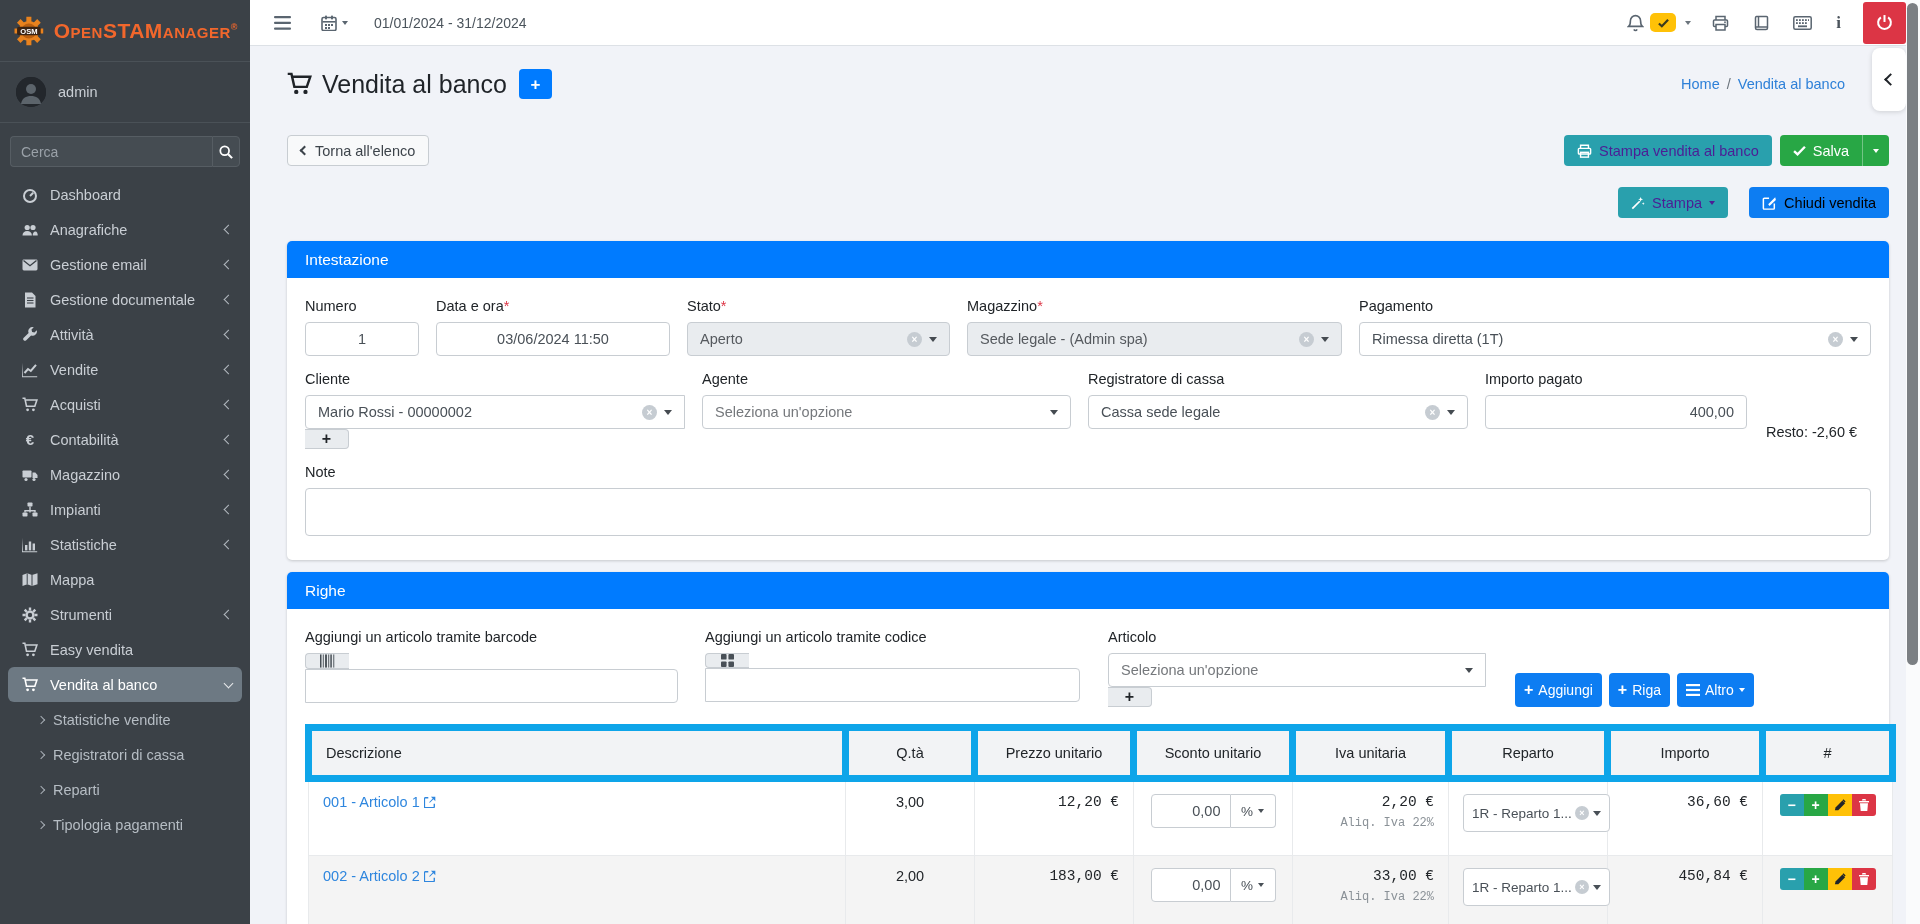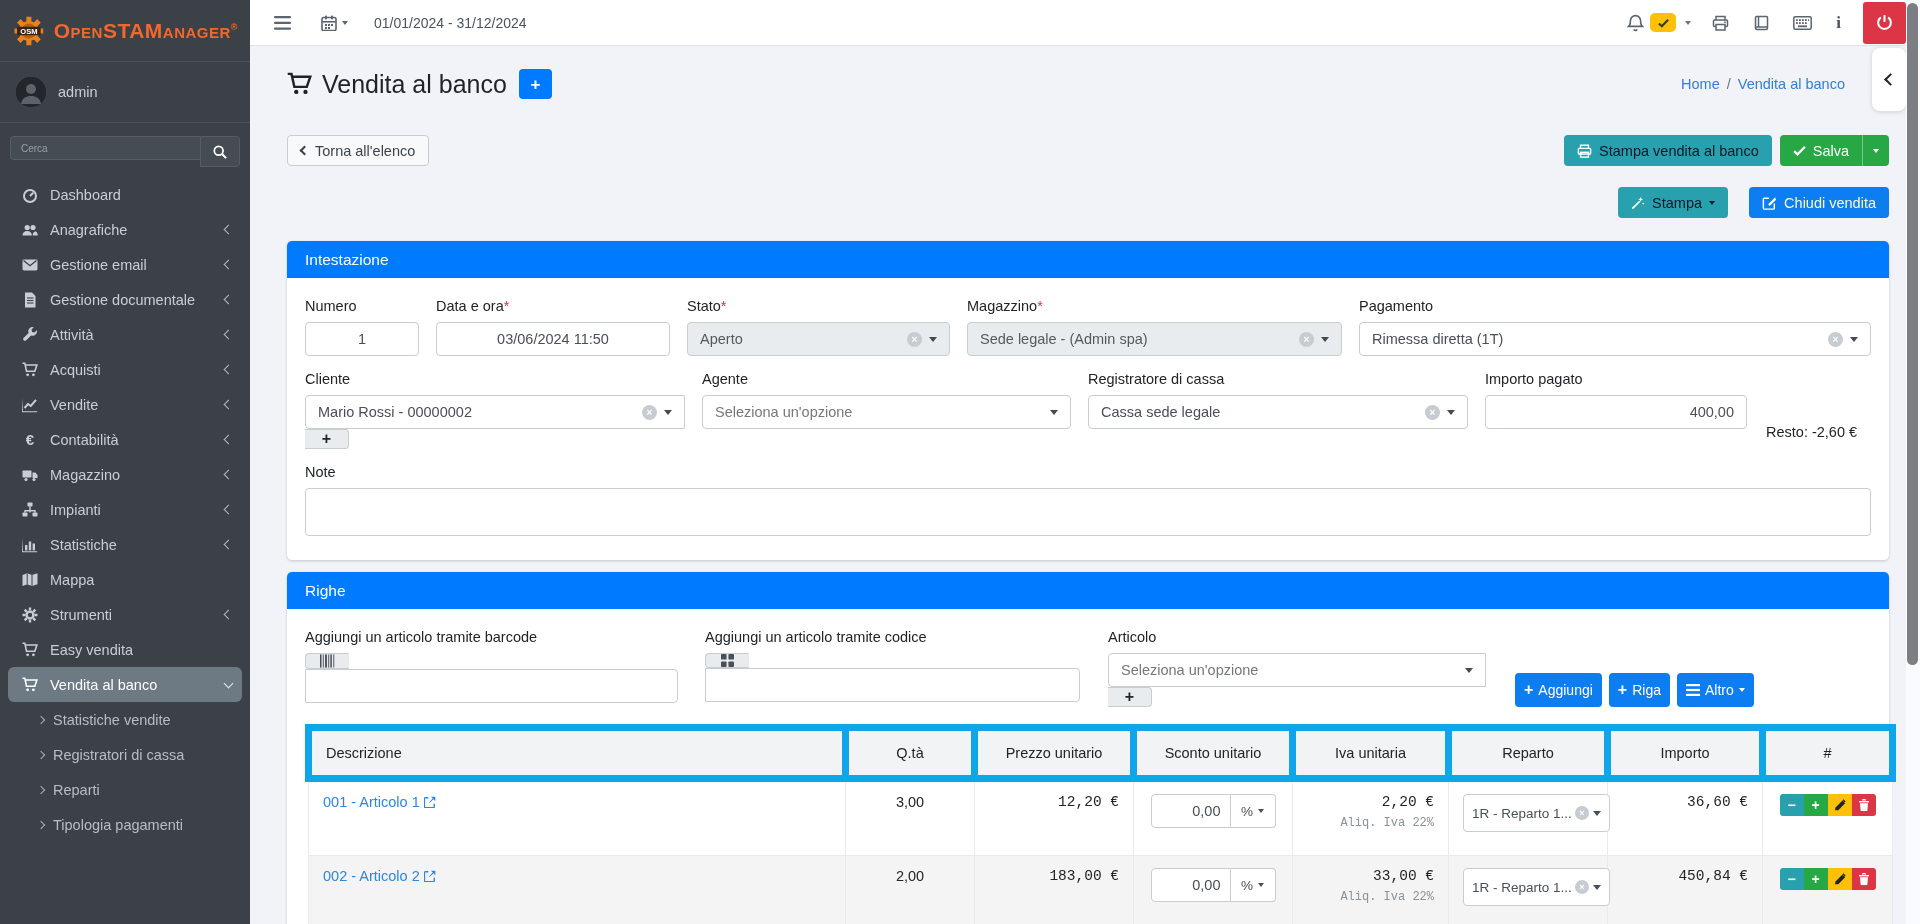--- a/index.html
+++ b/index.html
@@ -8,21 +8,21 @@
 svg { display:block; }
 
 
 .sidebar { position:fixed; left:0; top:0; width:250px; height:924px; background:#3b4147; color:#c9ced4; z-index:20; }
 .brand { height:62px; display:flex; align-items:center; gap:8px; padding:0 12px; border-bottom:1px solid #4a5157; }
 .brand-text { color:#f2672c; font-weight:bold; font-size:21px; font-variant:small-caps; letter-spacing:.5px; white-space:nowrap; }
 .brand-text sup { font-size:9px; }
 .user-panel { display:flex; align-items:center; gap:12px; padding:15px 16px; border-bottom:1px solid #4a5157; color:#c9ced4; font-size:14.5px; }
 .avatar { width:30px; height:30px; border-radius:50%; background:#20242a; display:flex; align-items:center; justify-content:center; }
 .search-row { display:flex; margin:13px 10px 10px 10px; }
-.search-input { flex:1; height:24px; background:#454c52; border:1px solid #565d63; border-right:none; border-radius:4px 0 0 4px; color:#cfd4d9; padding:0 10px; font-size:10px; outline:none; }
+.search-input { flex:1; height:31px; background:#454c52; border:1px solid #565d63; border-right:none; border-radius:4px 0 0 4px; color:#cfd4d9; padding:0 10px; font-size:14px; outline:none; }
 .search-input::placeholder { color:#9aa1a8; }
 .search-btn { width:40px; height:31px; background:#454c52; border:1px solid #565d63; border-radius:0 4px 4px 0; display:flex; align-items:center; justify-content:center; cursor:pointer; }
 .nav-menu { list-style:none; padding:0 8px; }
 .nav-item { display:flex; align-items:center; gap:11px; padding:0 10px 0 13px; height:35px; border-radius:6px; color:#c9ced4; font-size:14.5px; cursor:pointer; }
 .nav-item .mi { width:18px; display:flex; justify-content:center; flex-shrink:0; }
 .nav-item .lbl { flex:1; white-space:nowrap; overflow:hidden; }
 .nav-item.active { background:#6d7983; color:#fff; }
 .chev { width:7px; height:7px; border-right:1.8px solid #b3bac0; border-bottom:1.8px solid #b3bac0; flex-shrink:0; }
 .chev.left { transform:rotate(135deg); }
 .chev.down { transform:rotate(45deg); margin-top:-3px; border-color:#e8eaec; }
@@ -43,23 +43,23 @@
 .content { margin-left:250px; padding:46px 31px 0 37px; }
 .content-header { display:flex; align-items:center; padding:23px 0 12px 0; }
 .page-title { font-size:25px; font-weight:400; color:#1f2328; margin-left:9px; }
 .title-add-btn { width:33px; height:30px; background:#007bff; color:#fff; border:none; border-radius:4px; font-size:17px; font-weight:bold; margin-left:12px; cursor:pointer; line-height:1; }
 .breadcrumb { margin-left:auto; margin-right:44px; font-size:14.5px; }
 .breadcrumb a { color:#2e80d8; text-decoration:none; cursor:pointer; }
 .breadcrumb .sep { color:#6c757d; padding:0 7px; }
 
 .btn { display:inline-flex; align-items:center; gap:7px; height:31px; padding:0 13px; border:none; border-radius:4px; font-size:14.5px; cursor:pointer; font-family:inherit; white-space:nowrap; }
 .btn-default { background:#f8f9fa; border:1px solid #c8cdd2; color:#3d444b; }
-.btn-info { background:#29a0ad; color:#0f172a; }
+.btn-info { background:#29a0ad; color:#4c1d95; }
 .btn-success { background:#28a745; color:#fff; }
-.btn-primary { background:#0d7df2; color:#fef9c3; }
+.btn-primary { background:#0d7df2; color:#000000; }
 .row-actions1 { display:flex; align-items:center; margin-top:24px; }
 .row-actions1 .right { margin-left:auto; display:flex; }
 .btn-split { display:flex; margin-left:8px; }
 .btn-split .main { border-radius:4px 0 0 4px;justify-content:center; }
 .btn-split .more { width:27px; padding:0; justify-content:center; border-radius:0 4px 4px 0; border-left:1px solid rgba(255,255,255,.35); }
 .row-actions2 { display:flex; justify-content:flex-end; gap:21px; margin-top:21px; }
 
 .panel { background:#fff; border-radius:5px; box-shadow:0 1px 3px rgba(0,0,0,.18); margin-top:23px; }
 .panel + .panel { margin-top:12px; }
 .panel-header { background:#007bff; color:#fff; height:37px; display:flex; align-items:center; padding:0 18px; font-size:15.5px; border-radius:5px 5px 0 0; }
@@ -215,36 +215,36 @@
           <svg width="16" height="16" viewBox="0 0 16 16" fill="currentColor">
             <path d="M14.7 3.2a4.2 4.2 0 0 1-5.6 5.2L4 13.5a1.8 1.8 0 0 1-2.5-2.5l5.1-5.1A4.2 4.2 0 0 1 11.8 0.3L9.5 2.6l.6 2.4 2.4.6z"></path>
           </svg>
         </span>
         <span class="lbl">Attività</span>
         <span class="chev left"></span>
       </li>
       <li class="nav-item">
         <span class="mi">
           <svg width="16" height="16" viewBox="0 0 16 16" fill="currentColor">
+            <path d="M0.8 0.8v13.4h14.4v1H-0.2z"></path>
+            <polyline points="2.5,11 6,7 8.8,9 14,2.8" fill="none" stroke="currentColor" stroke-width="2"></polyline>
+          </svg>
+        </span>
+        <span class="lbl">Vendite</span>
+        <span class="chev left"></span>
+      </li>
+      <li class="nav-item">
+        <span class="mi">
+          <svg width="16" height="16" viewBox="0 0 16 16" fill="currentColor">
             <path d="M0.5 1.2h2.3l1.7 8h8.3l2.1-6.2H4" fill="none" stroke="currentColor" stroke-width="1.6"></path>
             <circle cx="5.6" cy="12.8" r="1.4"></circle>
             <circle cx="11.4" cy="12.8" r="1.4"></circle>
           </svg>
         </span>
         <span class="lbl">Acquisti</span>
-        <span class="chev left"></span>
-      </li>
-      <li class="nav-item">
-        <span class="mi">
-          <svg width="16" height="16" viewBox="0 0 16 16" fill="currentColor">
-            <path d="M0.8 0.8v13.4h14.4v1H-0.2z"></path>
-            <polyline points="2.5,11 6,7 8.8,9 14,2.8" fill="none" stroke="currentColor" stroke-width="2"></polyline>
-          </svg>
-        </span>
-        <span class="lbl">Vendite</span>
         <span class="chev left"></span>
       </li>
       <li class="nav-item">
         <span class="mi">
           <svg width="16" height="16" viewBox="0 0 16 16" fill="currentColor">
             <text x="8" y="13" text-anchor="middle" font-size="15" font-weight="bold" fill="currentColor">€</text>
           </svg>
         </span>
         <span class="lbl">Contabilità</span>
         <span class="chev left"></span>

